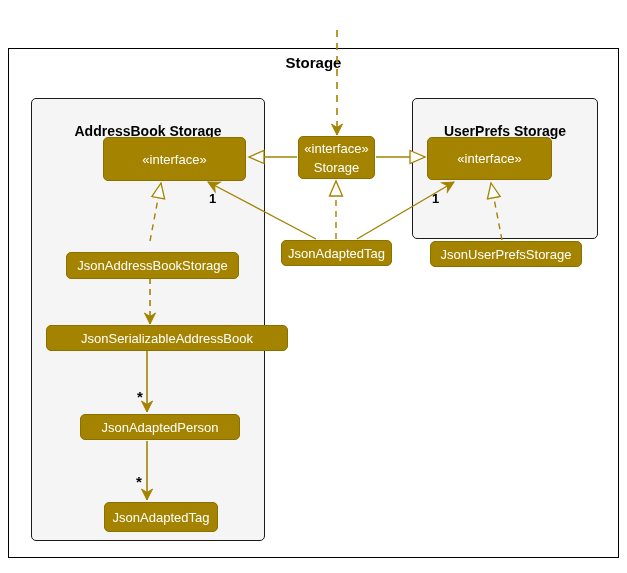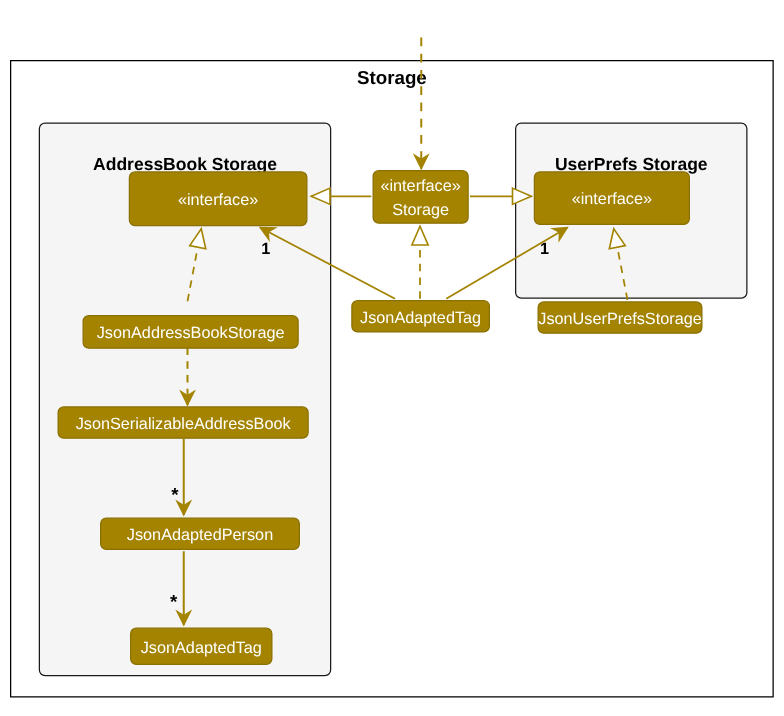--- a/index.html
+++ b/index.html
@@ -31,24 +31,24 @@
     position:absolute;background:#A38300;border:1px solid #8A7000;border-radius:5px;
     color:#ffffff;font-size:13px;line-height:19px;text-align:center;
     display:flex;flex-direction:column;align-items:center;justify-content:center;
     box-sizing:border-box;z-index:10;white-space:nowrap;
   }
   #n-addressbookstorage{left:103px;top:137px;width:143px;height:44px;}
   #n-storage{left:298px;top:136px;width:77px;height:43px;}
   #n-userprefsstorage{left:427px;top:137px;width:125px;height:43px;}
   #n-storagemanager{left:281px;top:240px;width:111px;height:26px;}
   #n-jsonaddressbookstorage{left:66px;top:252px;width:173px;height:27px;}
-  #n-jsonserializableaddressbook{left:46px;top:325px;width:201px;height:26px;}
+  #n-jsonserializableaddressbook{left:46px;top:325px;width:242px;height:26px;}
   #n-jsonadaptedperson{left:80px;top:414px;width:160px;height:26px;}
   #n-jsonadaptedtag{left:104px;top:502px;width:114px;height:30px;}
-  #n-jsonuserprefsstorage{left:430px;top:241px;width:132px;height:26px;}
+  #n-jsonuserprefsstorage{left:430px;top:241px;width:152px;height:26px;}
   .mult{
     position:absolute;color:#000;font-size:13px;font-weight:bold;z-index:11;
   }
   #mult-left1{left:209px;top:191px;}
   #mult-right1{left:432px;top:191px;}
   #mult-star1{left:137px;top:388px;font-size:15px;}
   #mult-star2{left:136px;top:473px;font-size:15px;}
 </style>
 </head>
 <body>

